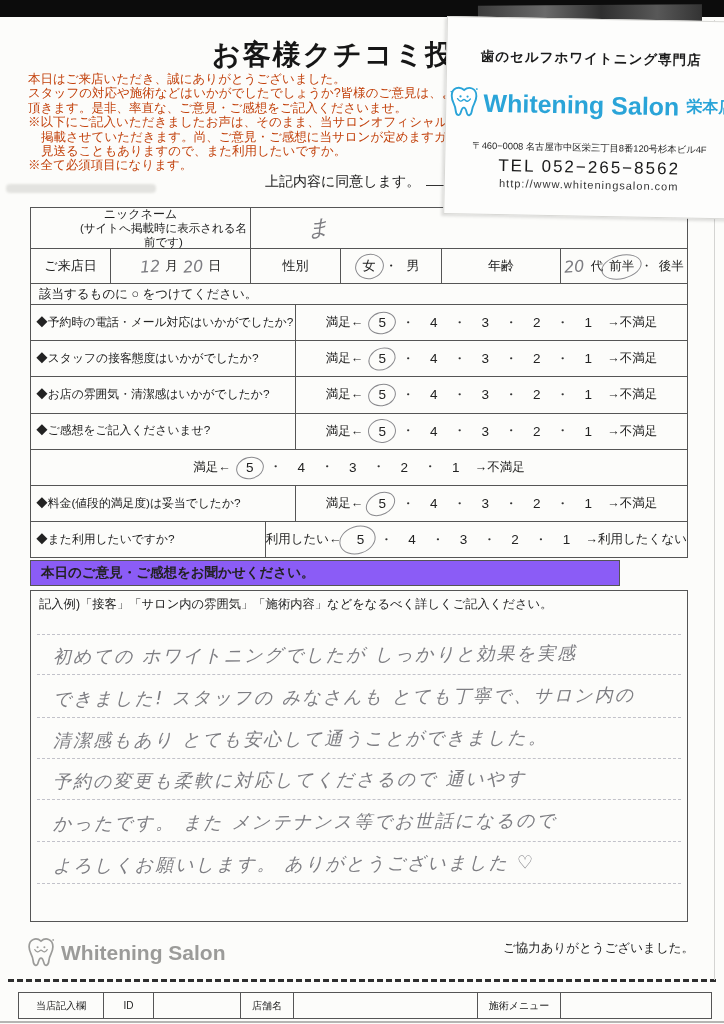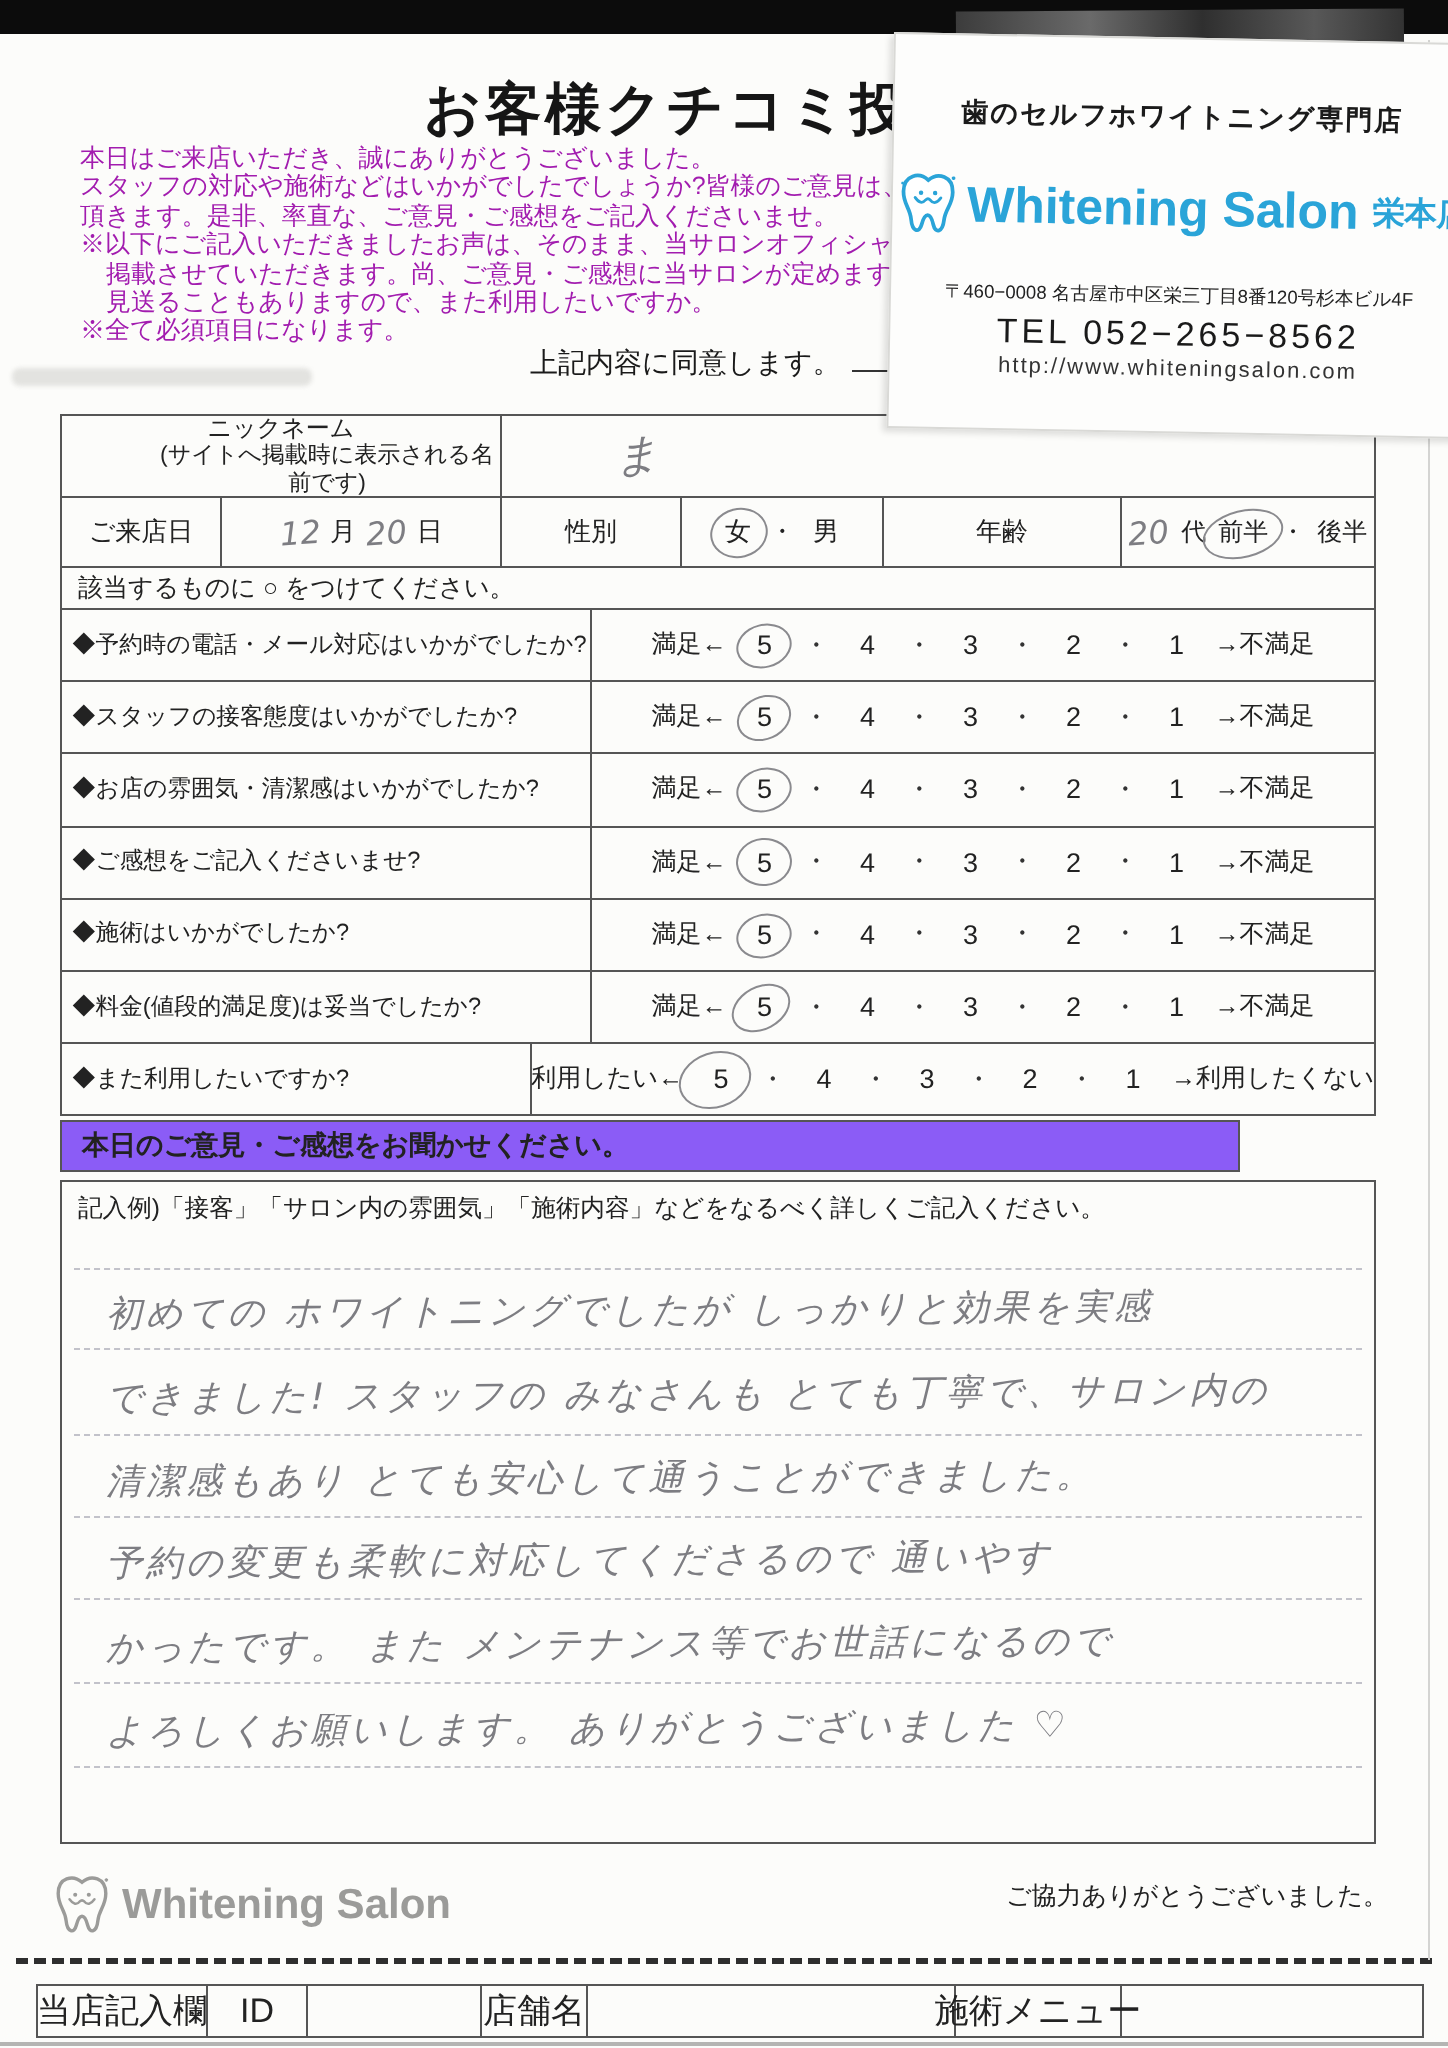--- a/index.html
+++ b/index.html
@@ -8,21 +8,21 @@
   
   .band{position:absolute;left:0;top:0;width:724px;height:17px;background:#0c0c0c;}
   .tape{position:absolute;left:478px;top:5px;width:224px;height:26px;
         background:linear-gradient(90deg,#3c3c3c,#6a6a6a 30%,#2f2f2f 55%,#585858 80%,#333);
         transform:rotate(-.4deg);}
   .paper-edge{position:absolute;left:714px;top:20px;width:1px;height:960px;background:#d4d4d2;}
   .bottom-line{position:absolute;left:0;top:1021px;width:724px;height:2px;background:#b5b5b3;}
   
   .title{position:absolute;left:212px;top:36px;margin:0;font-size:28px;font-weight:bold;
          letter-spacing:2px;color:#161616;white-space:nowrap;}
-  .intro{position:absolute;left:40px;top:72px;font-size:12.5px;line-height:14.4px;color:#a21caf;}
+  .intro{position:absolute;left:28px;top:72px;font-size:12.5px;line-height:14.4px;color:#c2410c;}
   .intro div{white-space:nowrap;}
   .intro .ind{padding-left:13px;}
   .agree{position:absolute;left:265px;top:172px;font-size:14px;color:#1a1a1a;white-space:nowrap;}
   .sig-line{display:inline-block;width:70px;border-bottom:1.5px solid #333;height:13px;margin-left:6px;}
   
   .card{position:absolute;left:447px;top:16px;width:288px;height:196px;background:#fdfdfc;
         border:1px solid #d9d9d6;box-shadow:-2px 2px 3px rgba(0,0,0,.12);
         transform:rotate(1.1deg);transform-origin:top left;z-index:10;text-align:center;}
   .card-tagline{margin-top:30px;font-size:13.5px;letter-spacing:1px;color:#1b1b1b;font-weight:bold;white-space:nowrap;}
   .card-logo-row{margin-top:14px;display:flex;align-items:center;justify-content:center;gap:2px;}
@@ -78,21 +78,21 @@
   .dotline{position:absolute;left:6px;right:6px;height:0;border-top:1.6px dashed #c2c2ca;}
   .hw-line{position:absolute;left:22px;font-size:18px;letter-spacing:2px;white-space:nowrap;
            transform:rotate(-.4deg);}
   
   .f-logo{position:absolute;left:24px;top:936px;display:flex;align-items:center;gap:3px;}
   .f-logo-text{font-size:21px;font-weight:bold;color:#9b9b99;letter-spacing:0;}
   .thanks{position:absolute;right:30px;top:940px;font-size:12.5px;color:#222;}
   .cutline{position:absolute;left:8px;top:979px;width:708px;height:0;border-top:3.5px dashed #2e2e2e;}
   
   .office{position:absolute;left:18px;top:992px;width:694px;height:27px;box-sizing:border-box;
-          border:1.2px solid #555;display:flex;font-size:17px;}
+          border:1.2px solid #555;display:flex;font-size:10px;}
   .office .o-cell{box-sizing:border-box;border-right:1.2px solid #555;display:flex;
                   align-items:center;justify-content:center;white-space:nowrap;}
   .office .o-cell:last-child{border-right:none;}
   .ow1{width:85px;}.ow2{width:50px;}.ow3{width:87px;}.ow4{width:53px;}
   .ow5{width:184px;}.ow6{width:83px;}.ow7{flex:1;}
   .smudge{position:absolute;left:6px;top:184px;width:150px;height:9px;background:#e3e3e0;
           border-radius:4px;filter:blur(1px);}
 </style>
 </head>
 <body>
@@ -240,21 +240,20 @@
         <span class="num">3</span>
           <span class="dot">・</span>
         <span class="num">2</span>
           <span class="dot">・</span>
         <span class="num">1</span>
         <span class="endlab">→不満足</span>
       </div>
     </div>
 
     <div class="t-row q-row">
-      <div class="t-cell q-cell">◆施術はいかがでしたか?</div>
       <div class="t-cell r-cell">
         <span class="endlab">満足←</span>
         <span class="num circled">5</span>
           <span class="dot">・</span>
         <span class="num">4</span>
           <span class="dot">・</span>
         <span class="num">3</span>
           <span class="dot">・</span>
         <span class="num">2</span>
           <span class="dot">・</span>

